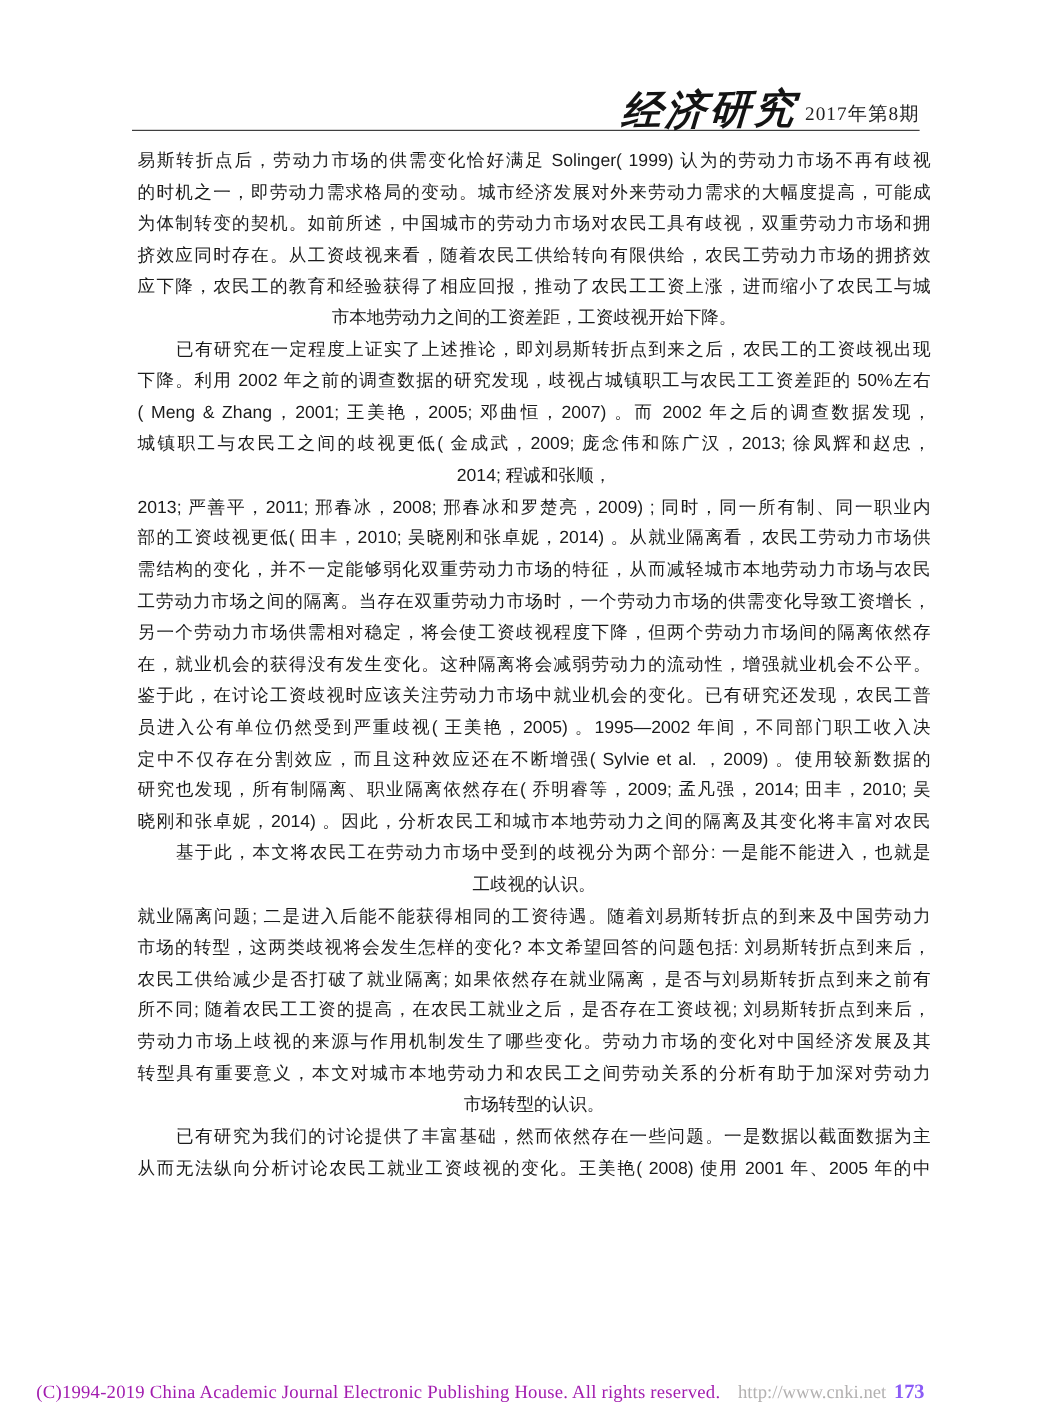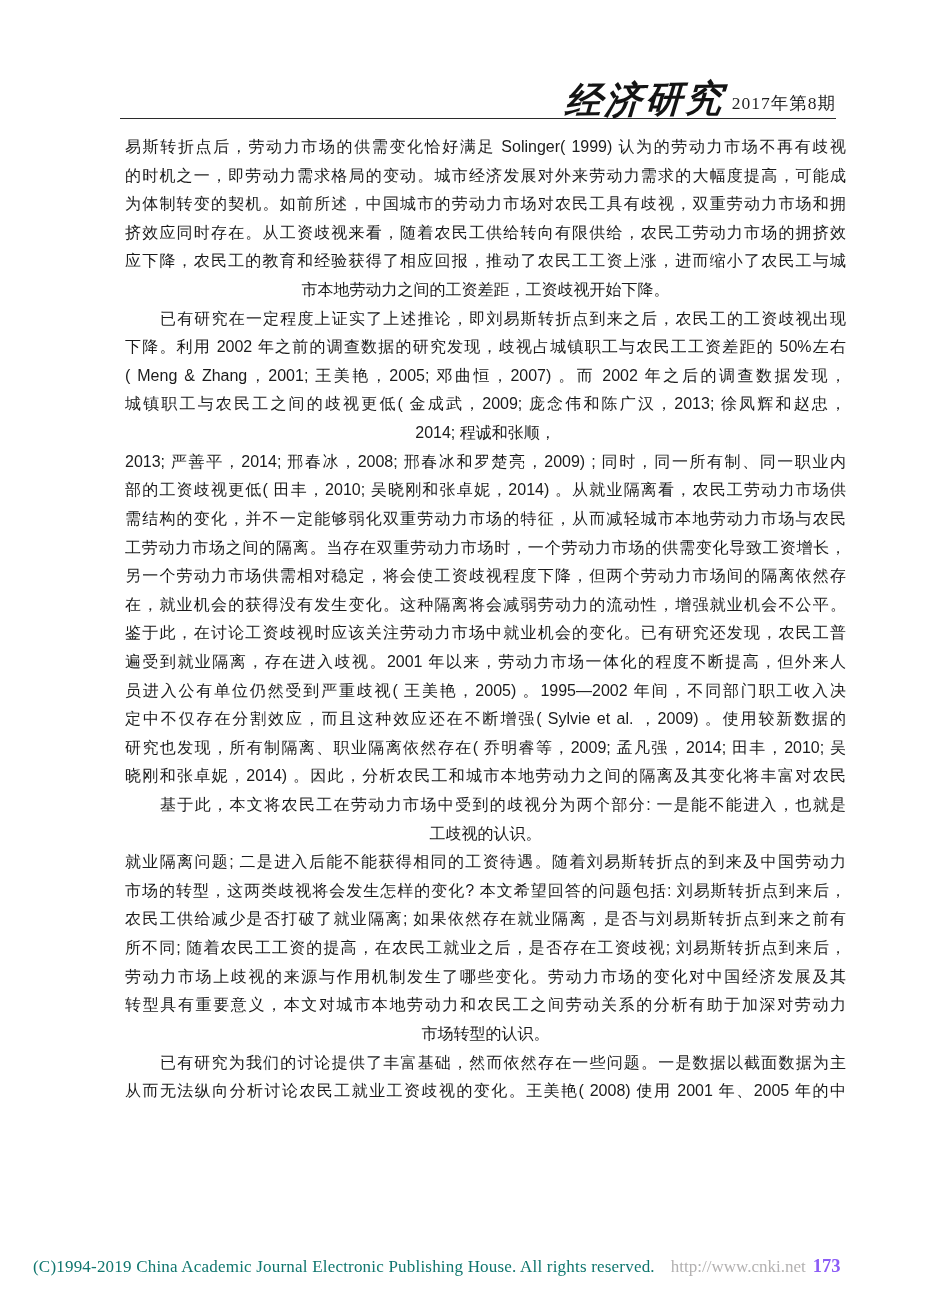--- a/index.html
+++ b/index.html
@@ -79,21 +79,21 @@
     position: absolute;
     left: 33px; top: 1256px;
     width: 900px;
     display: flex;
     align-items: baseline;
     white-space: nowrap;
   }
   .copyright-text {
     font-family: "Liberation Serif", serif;
     font-size: 17px;
-    color: #0f766e;
+    color: #a21caf;
     letter-spacing: 0.2px;
   }
   .footer-url {
     font-family: "Liberation Serif", serif;
     font-size: 17px;
     color: #b3b1b1;
     margin-left: 16px;
     text-decoration: none;
   }
   .page-number {
@@ -120,28 +120,27 @@
       <div class="t-line fill">的时机之一，即劳动力需求格局的变动。城市经济发展对外来劳动力需求的大幅度提高，可能成</div>
       <div class="t-line fill">为体制转变的契机。如前所述，中国城市的劳动力市场对农民工具有歧视，双重劳动力市场和拥</div>
       <div class="t-line fill">挤效应同时存在。从工资歧视来看，随着农民工供给转向有限供给，农民工劳动力市场的拥挤效</div>
       <div class="t-line fill">应下降，农民工的教育和经验获得了相应回报，推动了农民工工资上涨，进而缩小了农民工与城</div>
       <div class="t-line">市本地劳动力之间的工资差距，工资歧视开始下降。</div>
       <div class="t-line indent fill">已有研究在一定程度上证实了上述推论，即刘易斯转折点到来之后，农民工的工资歧视出现</div>
       <div class="t-line fill">下降。利用 2002 年之前的调查数据的研究发现，歧视占城镇职工与农民工工资差距的 50%左右</div>
       <div class="t-line fill">( Meng &amp; Zhang，2001; 王美艳，2005; 邓曲恒，2007) 。而 2002 年之后的调查数据发现，</div>
       <div class="t-line fill">城镇职工与农民工之间的歧视更低( 金成武，2009; 庞念伟和陈广汉，2013; 徐凤辉和赵忠，</div>
       <div class="t-line">2014; 程诚和张顺，</div>
-      <div class="t-line fill">2013; 严善平，2014; 邢春冰，2008; 邢春冰和罗楚亮，2009) ; 同时，同一所有制、同一职业内</div>
+      <div class="t-line fill">2013; 严善平，2011; 邢春冰，2008; 邢春冰和罗楚亮，2009) ; 同时，同一所有制、同一职业内</div>
       <div class="t-line fill">部的工资歧视更低( 田丰，2010; 吴晓刚和张卓妮，2014) 。从就业隔离看，农民工劳动力市场供</div>
       <div class="t-line fill">需结构的变化，并不一定能够弱化双重劳动力市场的特征，从而减轻城市本地劳动力市场与农民</div>
       <div class="t-line fill">工劳动力市场之间的隔离。当存在双重劳动力市场时，一个劳动力市场的供需变化导致工资增长，</div>
       <div class="t-line fill">另一个劳动力市场供需相对稳定，将会使工资歧视程度下降，但两个劳动力市场间的隔离依然存</div>
       <div class="t-line fill">在，就业机会的获得没有发生变化。这种隔离将会减弱劳动力的流动性，增强就业机会不公平。</div>
       <div class="t-line fill">鉴于此，在讨论工资歧视时应该关注劳动力市场中就业机会的变化。已有研究还发现，农民工普</div>
-      <div class="t-line fill">遍受到就业隔离，存在进入歧视。2001 年以来，劳动力市场一体化的程度不断提高，但外来人</div>
       <div class="t-line fill">员进入公有单位仍然受到严重歧视( 王美艳，2005) 。1995—2002 年间，不同部门职工收入决</div>
       <div class="t-line fill">定中不仅存在分割效应，而且这种效应还在不断增强( Sylvie et al. ，2009) 。使用较新数据的</div>
       <div class="t-line fill">研究也发现，所有制隔离、职业隔离依然存在( 乔明睿等，2009; 孟凡强，2014; 田丰，2010; 吴</div>
       <div class="t-line fill">晓刚和张卓妮，2014) 。因此，分析农民工和城市本地劳动力之间的隔离及其变化将丰富对农民</div>
       <div class="t-line indent fill">基于此，本文将农民工在劳动力市场中受到的歧视分为两个部分: 一是能不能进入，也就是</div>
       <div class="t-line">工歧视的认识。</div>
       <div class="t-line fill">就业隔离问题; 二是进入后能不能获得相同的工资待遇。随着刘易斯转折点的到来及中国劳动力</div>
       <div class="t-line fill">市场的转型，这两类歧视将会发生怎样的变化? 本文希望回答的问题包括: 刘易斯转折点到来后，</div>
       <div class="t-line fill">农民工供给减少是否打破了就业隔离; 如果依然存在就业隔离，是否与刘易斯转折点到来之前有</div>
       <div class="t-line fill">所不同; 随着农民工工资的提高，在农民工就业之后，是否存在工资歧视; 刘易斯转折点到来后，</div>

